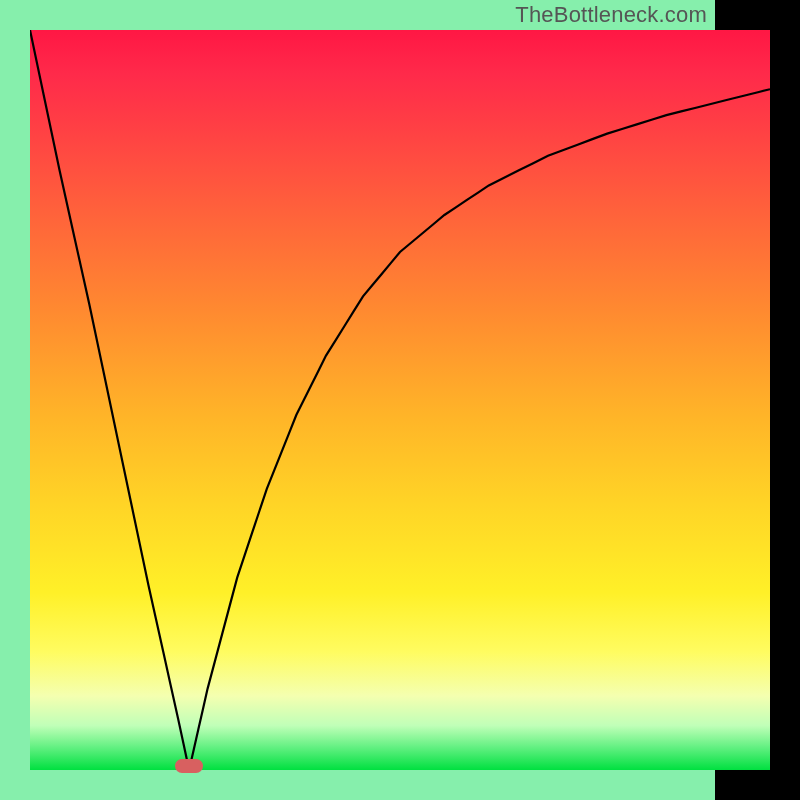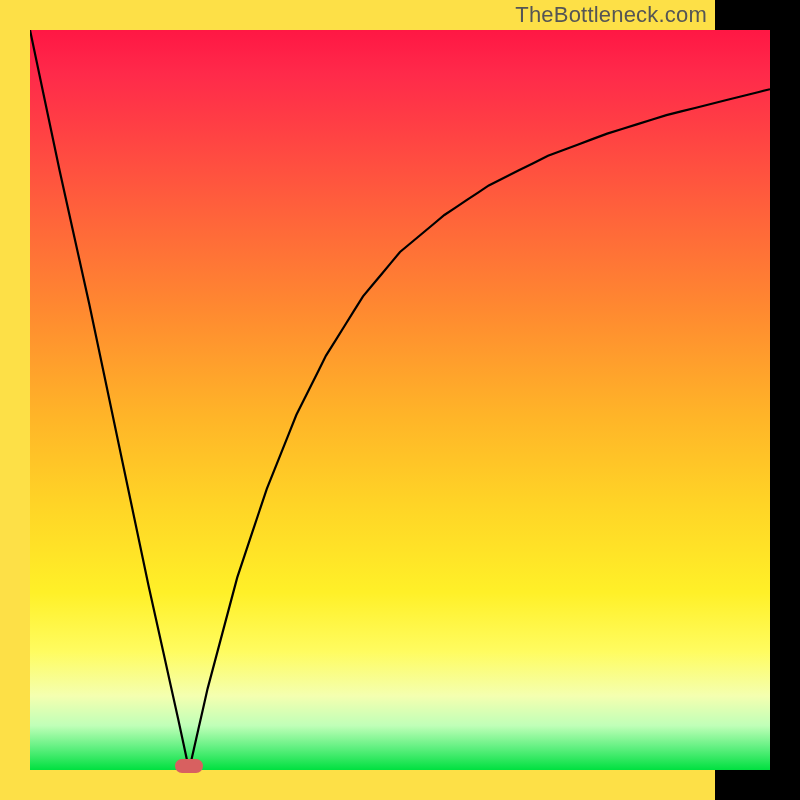--- a/index.html
+++ b/index.html
@@ -8,21 +8,21 @@
     width: 800px;
     height: 800px;
     background: #000;
     overflow: hidden;
     font-family: Arial, Helvetica, sans-serif;
   }
   .frame {
     position: relative;
     width: 715px;
     height: 800px;
-    background: #fde047;
+    background: #86efac;
     text-align: right;
   }
   .plot {
     position: absolute;
     left: 30px;
     top: 30px;
     width: 740px;
     height: 740px;
     
     background: linear-gradient(

